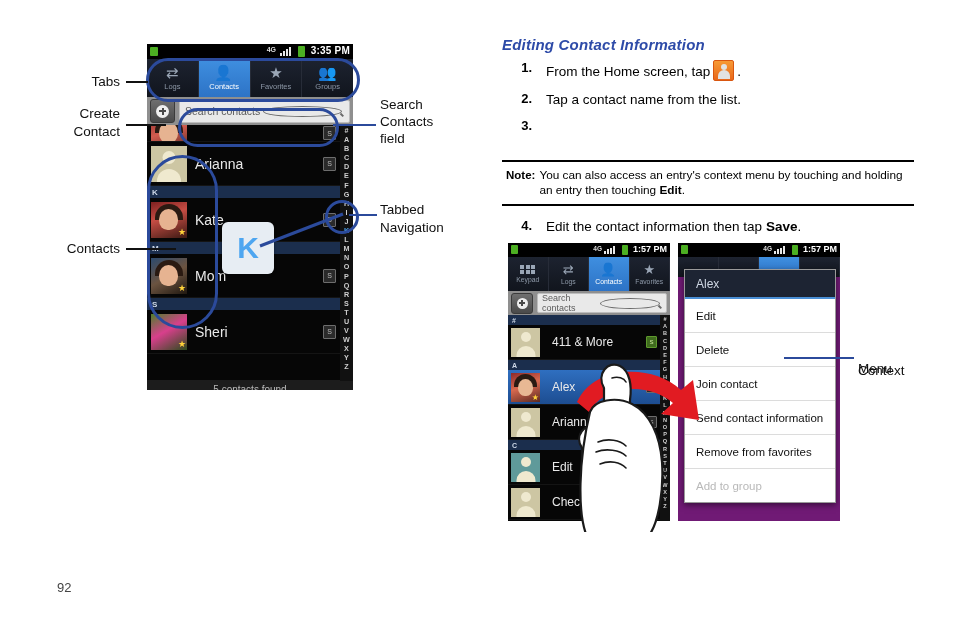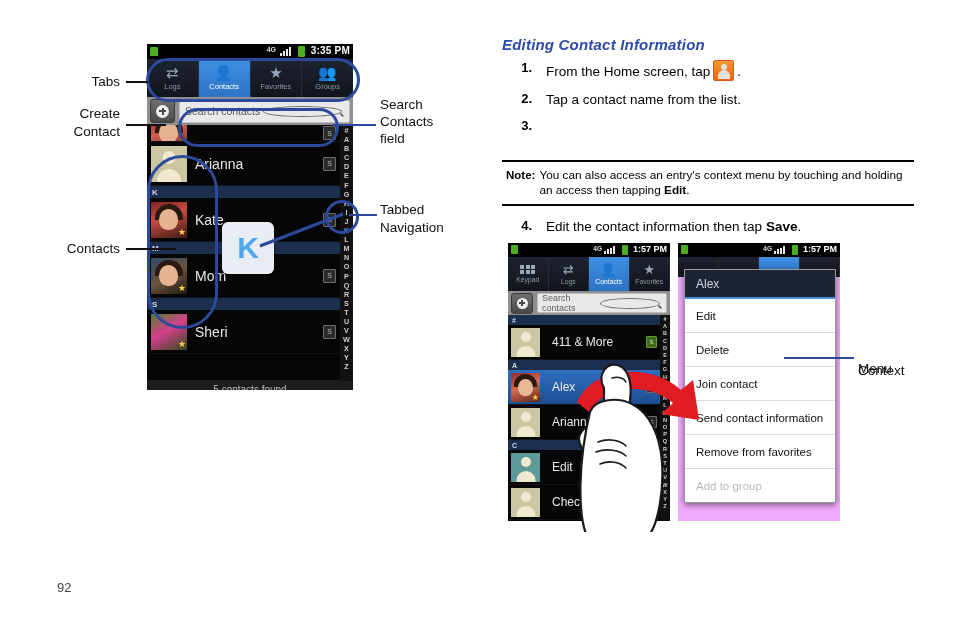--- a/index.html
+++ b/index.html
@@ -121,21 +121,21 @@
 
   .noteblock{position:absolute;left:502px;top:160px;width:412px;}
   .noterule{height:2.2px;background:#000;}
   .noteinner{display:flex;padding:6px 0 7px 4px;}
   .noteinner .lbl{font-weight:bold;font-size:11.5px;flex:none;padding-right:4px;padding-top:.5px;}
   .noteinner .body{font-size:11.8px;line-height:14.5px;}
 
   .step4{position:absolute;left:502px;top:218px;width:412px;}
 
   
-  .ph{position:absolute;background:#f0abfc;overflow:hidden;}
+  .ph{position:absolute;background:#701a75;overflow:hidden;}
   #phone2{left:508px;top:243px;width:162px;height:278px;}
   #phone3{left:678px;top:243px;width:162px;height:278px;}
   .sb2{height:14px;background:#000;position:relative;}
   .sb2 .t{position:absolute;right:3px;top:1px;color:#fff;font-size:9px;font-weight:bold;}
   .sb2 .g1{position:absolute;left:3px;top:2px;width:7px;height:9px;background:#4caf22;border-radius:1px;}
   .sb2 .g2{position:absolute;left:14px;top:2px;width:5px;height:9px;}
   .sb2 .bars{position:absolute;right:55px;top:3px;display:flex;align-items:flex-end;gap:1px;height:8px;}
   .sb2 .bars i{display:block;width:2px;background:#e8e8e8;}
   .sb2 .bt{position:absolute;right:42px;top:2px;width:6px;height:10px;background:#4caf22;border-radius:1px;}
   .sb2 .fg{position:absolute;right:68px;top:2px;font-size:6.5px;color:#ddd;font-weight:bold;}
@@ -395,21 +395,21 @@
       <div class="num">3.</div>
     </div>
   </div>
 
   <div class="noteblock">
     <div class="noterule"></div>
     <div class="noteinner">
       <div class="lbl">Note:</div>
       <div class="body">
         <span>You can also access an entry's context menu by touching and holding</span><br>
-        <span>an access then tapping</span>
+        <span>an entry then touching</span>
         <b>Edit</b><span>.</span>
       </div>
     </div>
     <div class="noterule"></div>
   </div>
 
   <div class="step4">
     <div class="step">
       <div class="num">4.</div>
       <div class="txt">

